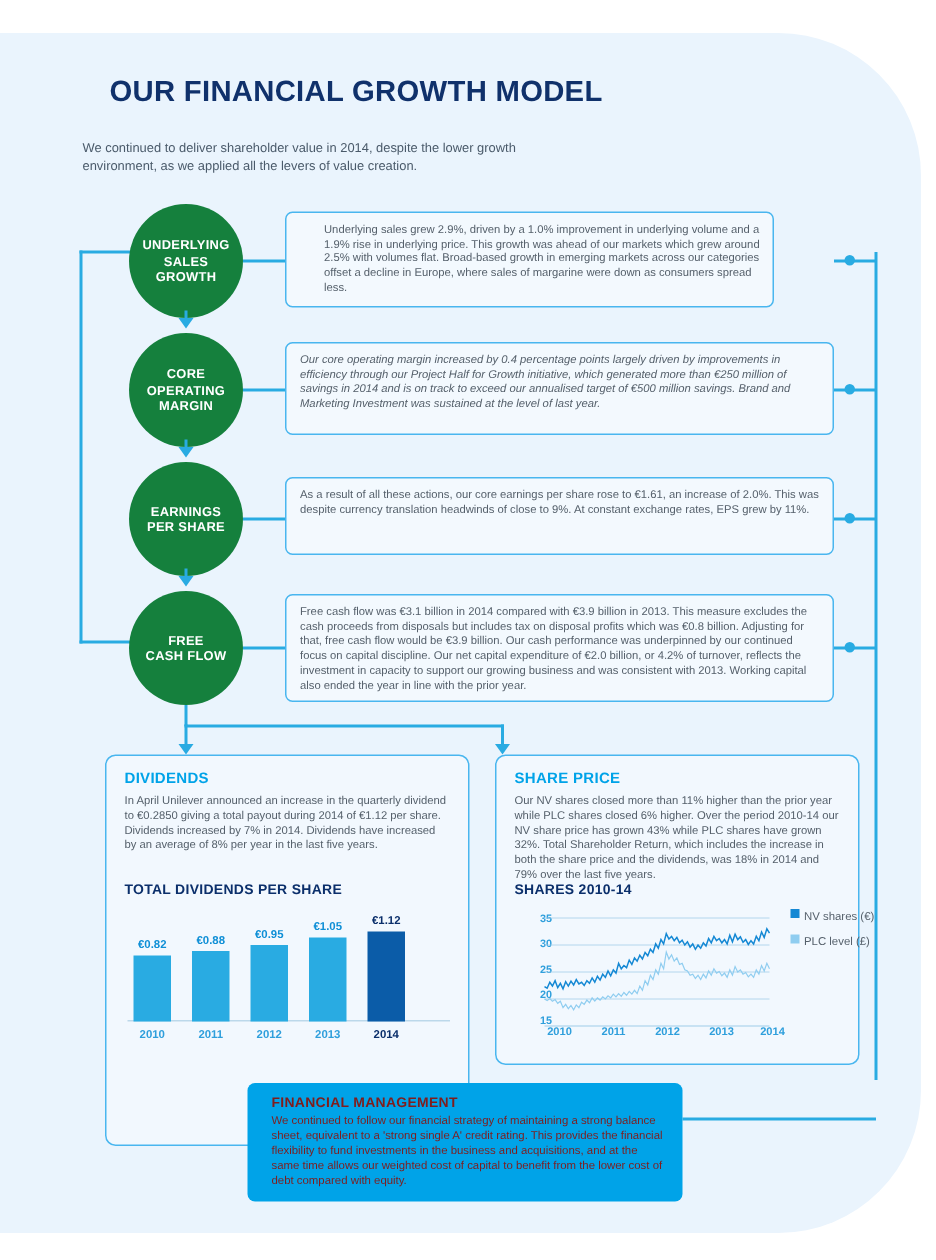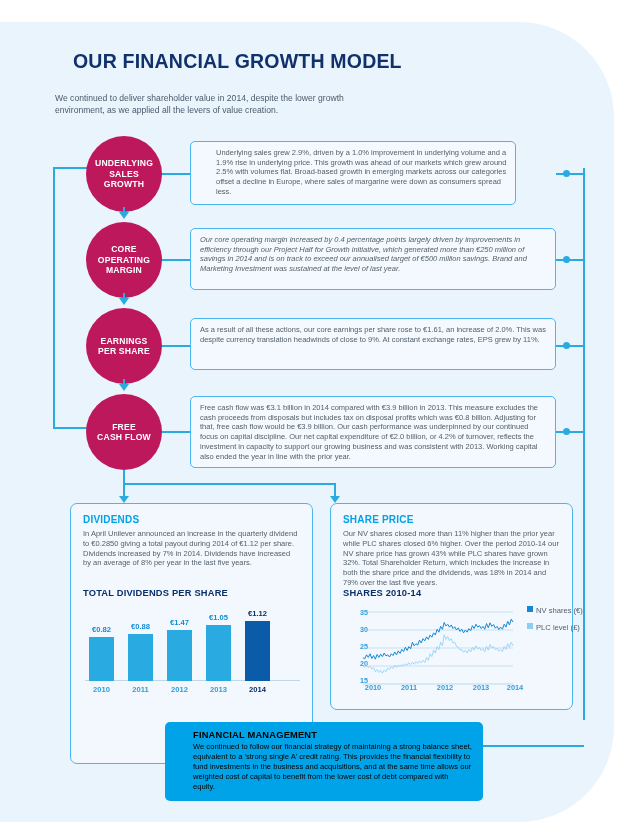--- a/index.html
+++ b/index.html
@@ -42,21 +42,21 @@
     font-size:8.6px;
     line-height:12.2px;
     color:#4a5a6a;
   }
 
   
   .circle {
     position:absolute;
     width:76px; height:76px;
     border-radius:50%;
-    background:#be185d;
+    background:#15803d;
     color:#ffffff;
     display:flex;
     align-items:center;
     justify-content:center;
     text-align:center;
     font-size:8.6px;
     font-weight:bold;
     line-height:10.5px;
     letter-spacing:0.2px;
     white-space:pre-line;
@@ -198,25 +198,25 @@
     display:inline-block;
     width:6px; height:6px;
     margin-right:3px;
     vertical-align:1px;
   }
 
   
   .footer-box {
     position:absolute;
     left:165px; top:722px;
-    width:318px;
+    width:290px;
     background:#00a3e8;
     border-radius:5px;
-    padding:8px 11px 9px 28px;
-    color:#000000;
+    padding:8px 11px 9px 16px;
+    color:#7f1d1d;
   }
   .footer-title {
     font-size:9.3px;
     font-weight:bold;
     letter-spacing:0.2px;
     margin-bottom:2px;
   }
   .footer-text {
     font-size:7.6px;
     line-height:9.9px;
@@ -311,21 +311,21 @@
         <div class="bar-lbl">2010</div>
       </div>
 
       <div class="bar-col" style="left:43px;margin-top:28px;">
         <div class="bar-val">€0.88</div>
         <div class="bar-rect" style="height: 46.9px;"></div>
         <div class="bar-lbl">2011</div>
       </div>
 
       <div class="bar-col" style="left:82px;">
-        <div class="bar-val">€1.47</div>
+        <div class="bar-val">€0.95</div>
         <div class="bar-rect" style="height: 50.7px;"></div>
         <div class="bar-lbl">2012</div>
       </div>
 
       <div class="bar-col" style="left:121px;">
         <div class="bar-val">€1.05</div>
         <div class="bar-rect" style="height: 56px;"></div>
         <div class="bar-lbl">2013</div>
       </div>
 

